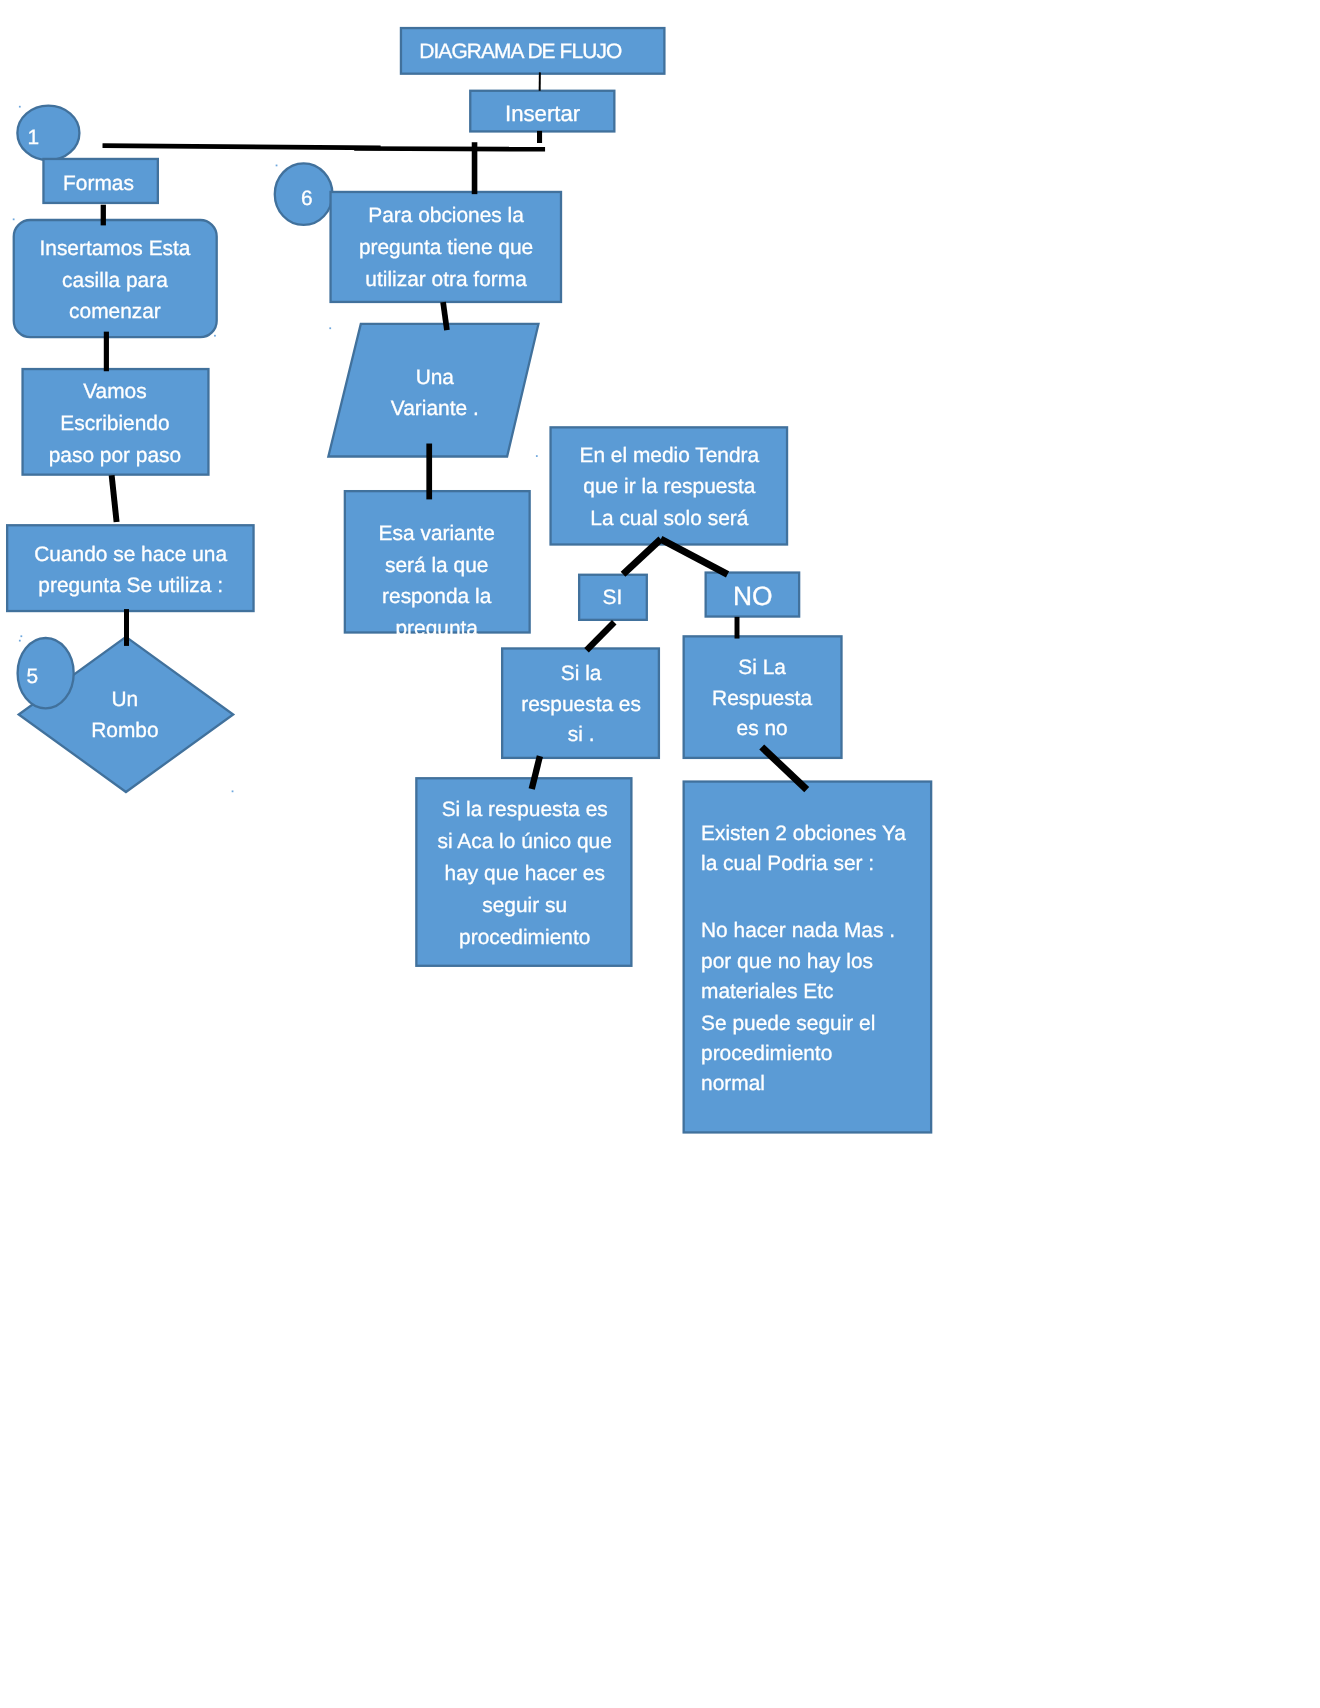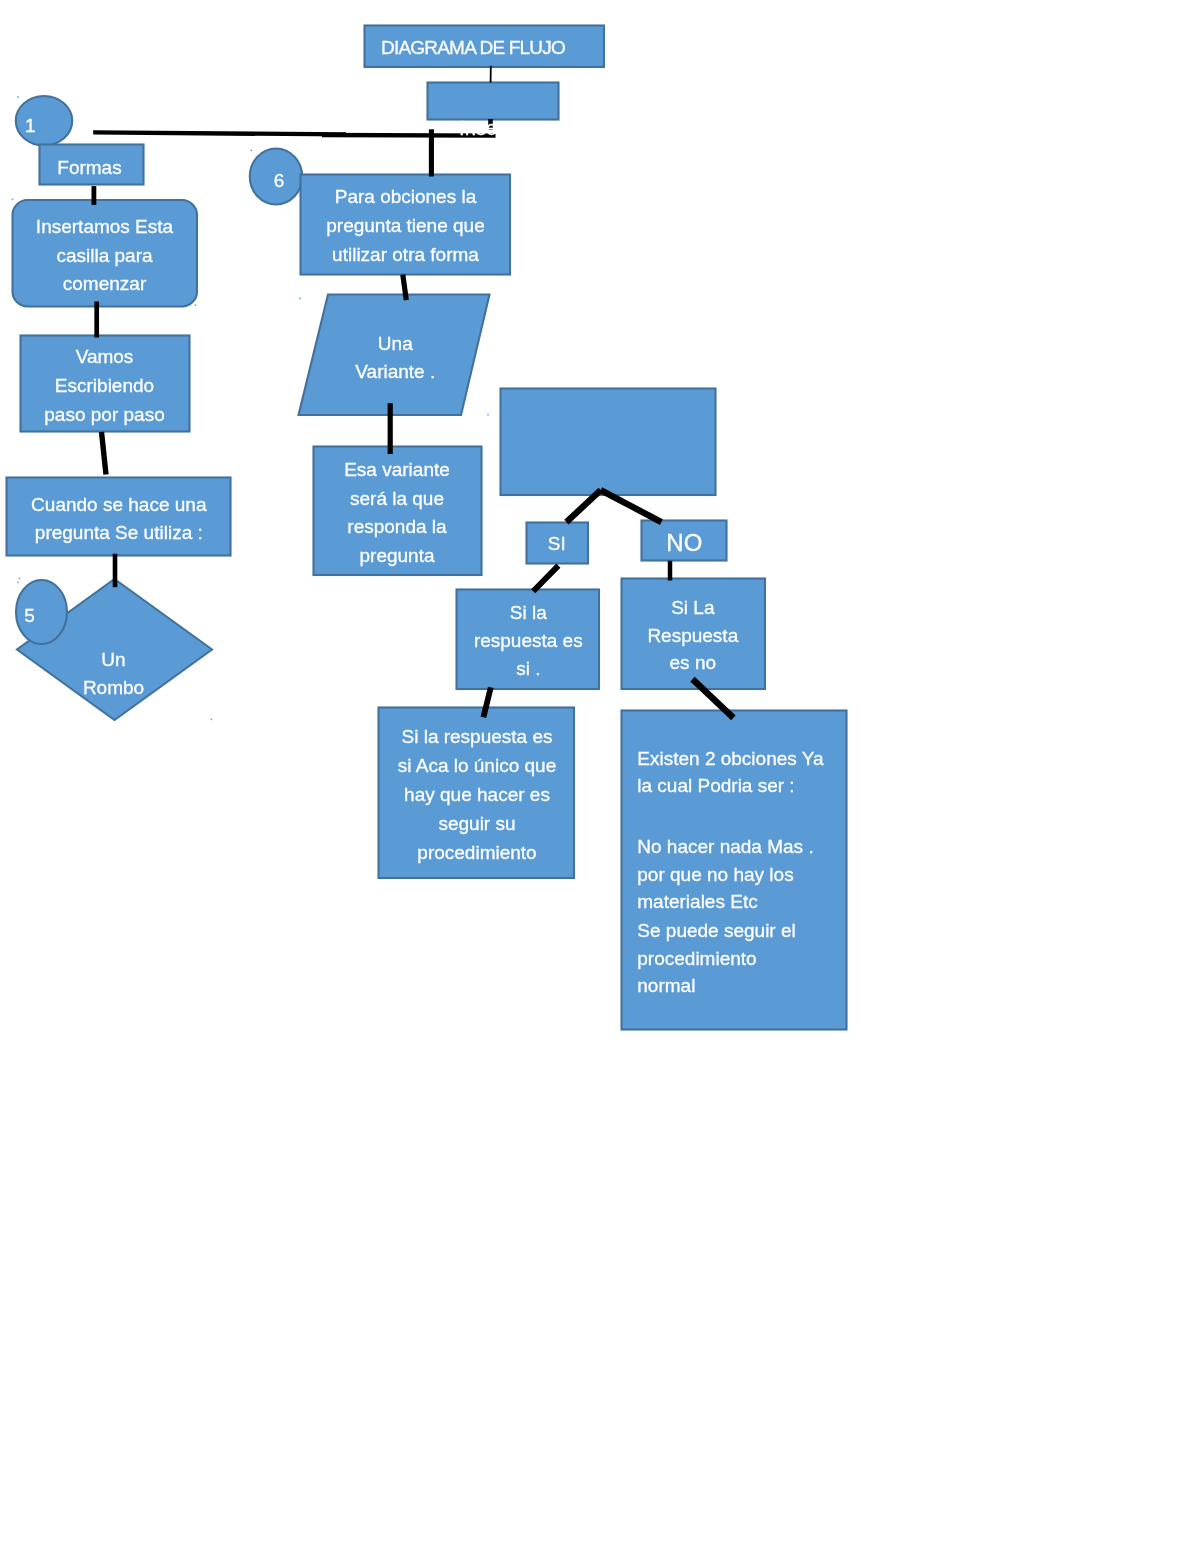--- a/index.html
+++ b/index.html
@@ -68,44 +68,47 @@
     <path d="M600.7,490.1 L566.4,522.1" stroke-width="6.3"></path>
     <path d="M600.7,490.1 L661.4,522.1" stroke-width="6.3"></path>
     <path d="M558.4,565.6 L533.2,591.2" stroke-width="5.8"></path>
     <path d="M670,560.8 L670,580.5" stroke-width="4.5"></path>
     <path d="M490.8,687.4 L483.4,717.2" stroke-width="5.8"></path>
     <path d="M692.5,679.1 L733.4,717.8" stroke-width="6.5"></path>
   </g>
 </svg>
 
 <div class="tx" style="left:353.00px;top:33.60px;width:240px;font-size:19px;line-height:28px;text-align:center;letter-spacing:-0.8px;">DIAGRAMA DE FLUJO</div>
-<div class="tx" style="left:427.80px;top:90.30px;width:131px;font-size:20.2px;line-height:28px;text-align:center;margin-top:24px;">Insertar</div>
+<div class="tx" style="left:427.80px;top:90.30px;width:131px;font-size:20.2px;line-height:28px;text-align:center;">Insertar</div>
 <div class="tx" style="left:18.30px;top:112.00px;width:24px;font-size:19px;line-height:28px;text-align:center;">1</div>
 <div class="tx" style="left:37.50px;top:153.50px;width:104px;font-size:19px;line-height:28px;text-align:center;">Formas</div>
 <div class="tx" style="left:13.00px;top:213.30px;width:183px;font-size:19px;line-height:28.2px;text-align:center;">Insertamos Esta
 casilla para
 comenzar</div>
 <div class="tx" style="left:20.00px;top:341.80px;width:169px;font-size:19px;line-height:29px;text-align:center;">Vamos
 Escribiendo
 paso por paso</div>
 <div class="tx" style="left:6.30px;top:490.60px;width:225px;font-size:19px;line-height:28.1px;text-align:center;">Cuando se hace una
 pregunta Se utiliza :</div>
 <div class="tx" style="left:17.50px;top:601.60px;width:24px;font-size:19px;line-height:28px;text-align:center;">5</div>
-<div class="tx" style="left:58.50px;top:646px;width:110px;font-size:19px;line-height:27.5px;text-align:center;">Un
+<div class="tx" style="left:58.50px;top:623px;width:110px;font-size:19px;line-height:27.5px;text-align:center;">Un
 Rombo</div>
 <div class="tx" style="left:267.00px;top:167.30px;width:24px;font-size:19px;line-height:28px;text-align:center;">6</div>
 <div class="tx" style="left:301.00px;top:183.30px;width:209px;font-size:19px;line-height:28.7px;text-align:center;">Para obciones la
 pregunta tiene que
 utilizar otra forma</div>
 <div class="tx" style="left:330.30px;top:330.00px;width:130px;font-size:19px;line-height:28.1px;text-align:center;">Una
 Variante .</div>
-<div class="tx" style="left:313.00px;top:456.00px;width:168px;font-size:19px;line-height:28.7px;text-align:center;">Esa variante
+<div class="tx" style="left:313.00px;top:472px;width:168px;font-size:19px;line-height:28.7px;text-align:center;">Esa variante
 será la que
 responda la
 pregunta</div>
+<div class="tx" style="left:501.00px;top:400.70px;width:215px;font-size:19px;line-height:28.7px;text-align:center;">En el medio Tendra
+que ir la respuesta
+La cual solo será</div>
 <div class="tx" style="left:526.30px;top:530.40px;width:61px;font-size:19px;line-height:28px;text-align:center;">SI</div>
 <div class="tx" style="left:641.80px;top:529.40px;width:85px;font-size:24px;line-height:28px;text-align:center;">NO</div>
 <div class="tx" style="left:456.80px;top:598.80px;width:143px;font-size:19px;line-height:28px;text-align:center;">Si la
 respuesta es
 si .</div>
 <div class="tx" style="left:620.80px;top:594.40px;width:144px;font-size:19px;line-height:27.5px;text-align:center;">Si La
 Respuesta
 es no</div>
 <div class="tx" style="left:379.00px;top:722.40px;width:196px;font-size:19px;line-height:29px;text-align:center;">Si la respuesta es
 si Aca lo único que

